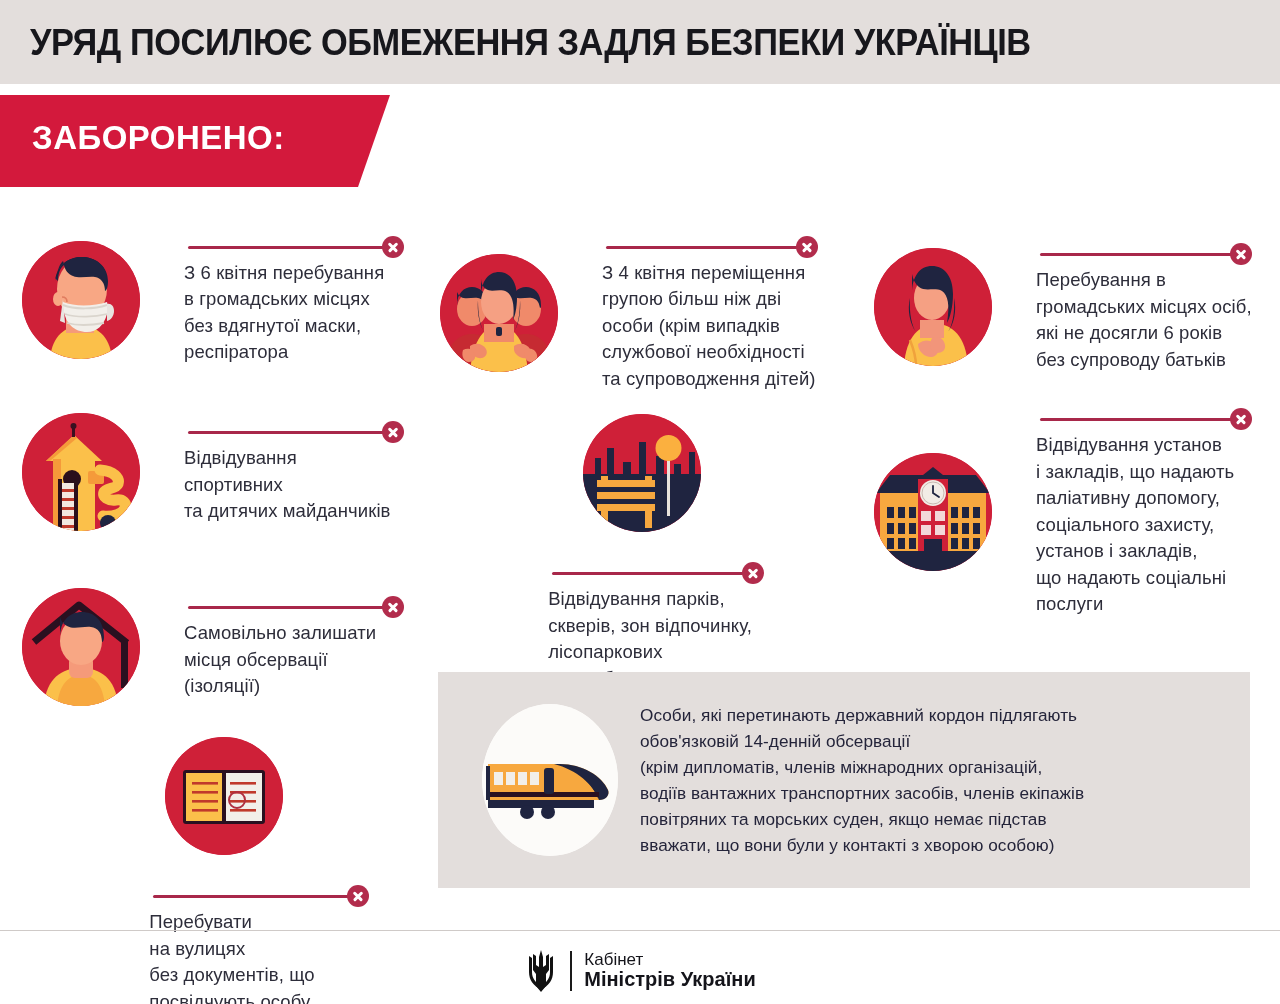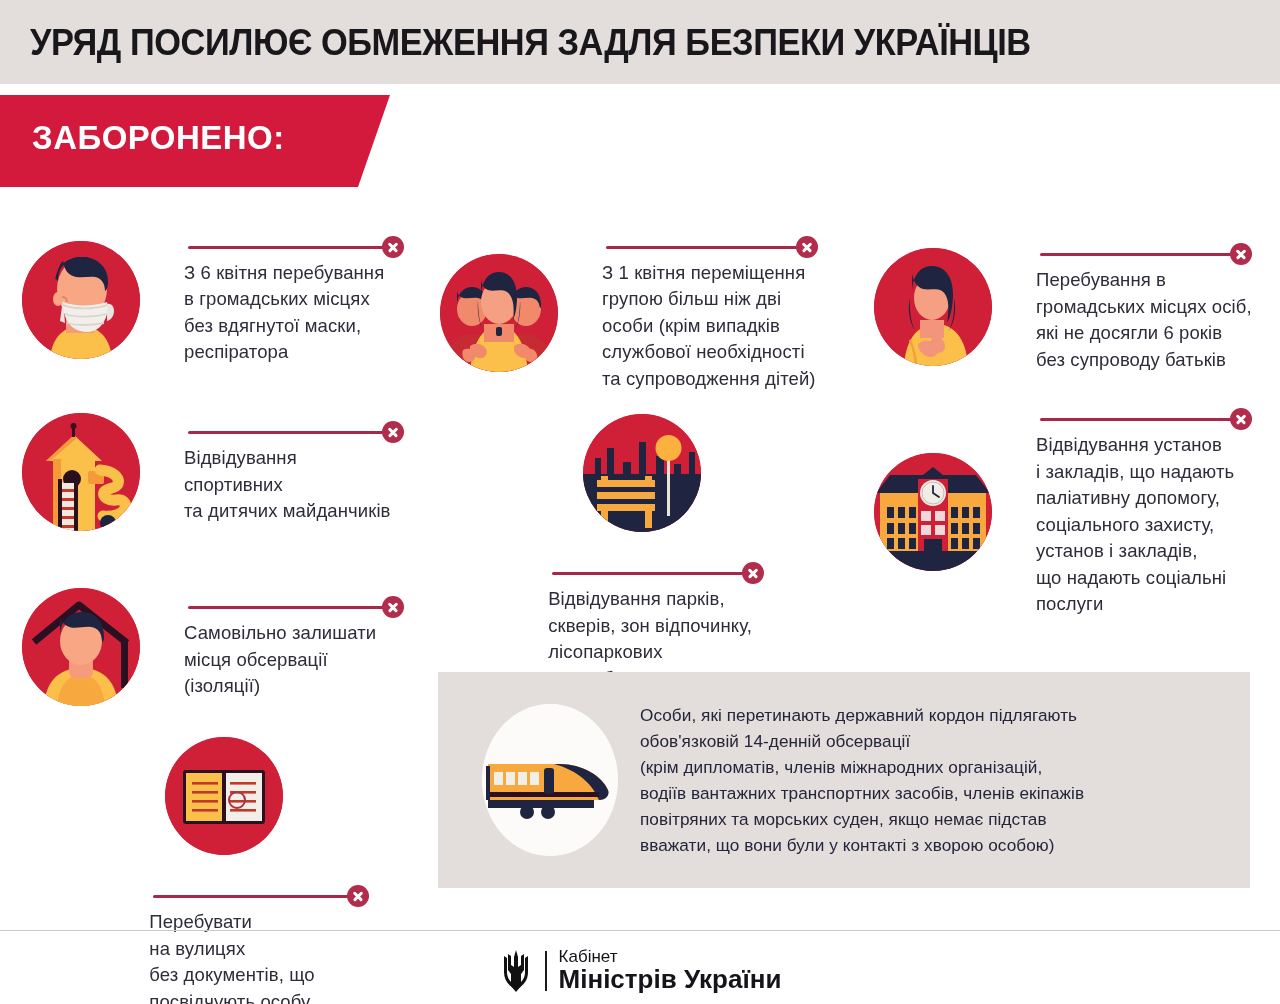--- a/index.html
+++ b/index.html
@@ -96,21 +96,21 @@
   
   .footer-rule{position:absolute;left:0;top:930px;width:1280px;height:1px;background:#cfcac8;}
   .footer{
     position:absolute;left:0;top:938px;width:1280px;height:66px;
     display:flex;align-items:center;justify-content:center;gap:12px;
   }
   .trident{width:34px;height:46px;}
   .divider{width:2px;height:40px;background:#1a1a1a;}
   .flabel{display:flex;flex-direction:column;line-height:1.06;}
   .flabel .l1{font-size:17px;font-weight:400;color:#14141a;}
-  .flabel .l2{font-size:26px;font-weight:700;color:#14141a;}
+  .flabel .l2{font-size:20px;font-weight:700;color:#14141a;}
 
   svg{display:block;}
 </style>
 </head>
 <body>
 
 <div class="page">
 
   <div class="header-band"></div>
   <div class="header-title">УРЯД ПОСИЛЮЄ ОБМЕЖЕННЯ ЗАДЛЯ БЕЗПЕКИ УКРАЇНЦІВ</div>
@@ -283,21 +283,21 @@
             <path d="M23 96c6-3 11 0 12 5 1 4-2 7-6 7-5 0-8-6-6-12z" fill="#f08a6a"></path>
             <path d="M85 96c6-3 11 0 12 5 1 4-2 7-6 7-5 0-8-6-6-12z" fill="#f08a6a"></path>
           </svg>
         </div>
       </div>
       <div class="body-col">
         <div class="rule">
           <div class="line" style="width:196px;"></div>
           <div class="xmark" style="left:194px;"></div>
         </div>
-        <div class="txt">З 1 квітня переміщення
+        <div class="txt">З 4 квітня переміщення
 групою більш ніж дві
 особи (крім випадків
 службової необхідності
 та супроводження дітей)</div>
       </div>
     </div>
 
     <div class="item" style="height:250px;flex-direction:column;">
       <div class="icon-wrap">
         <div class="circ">

